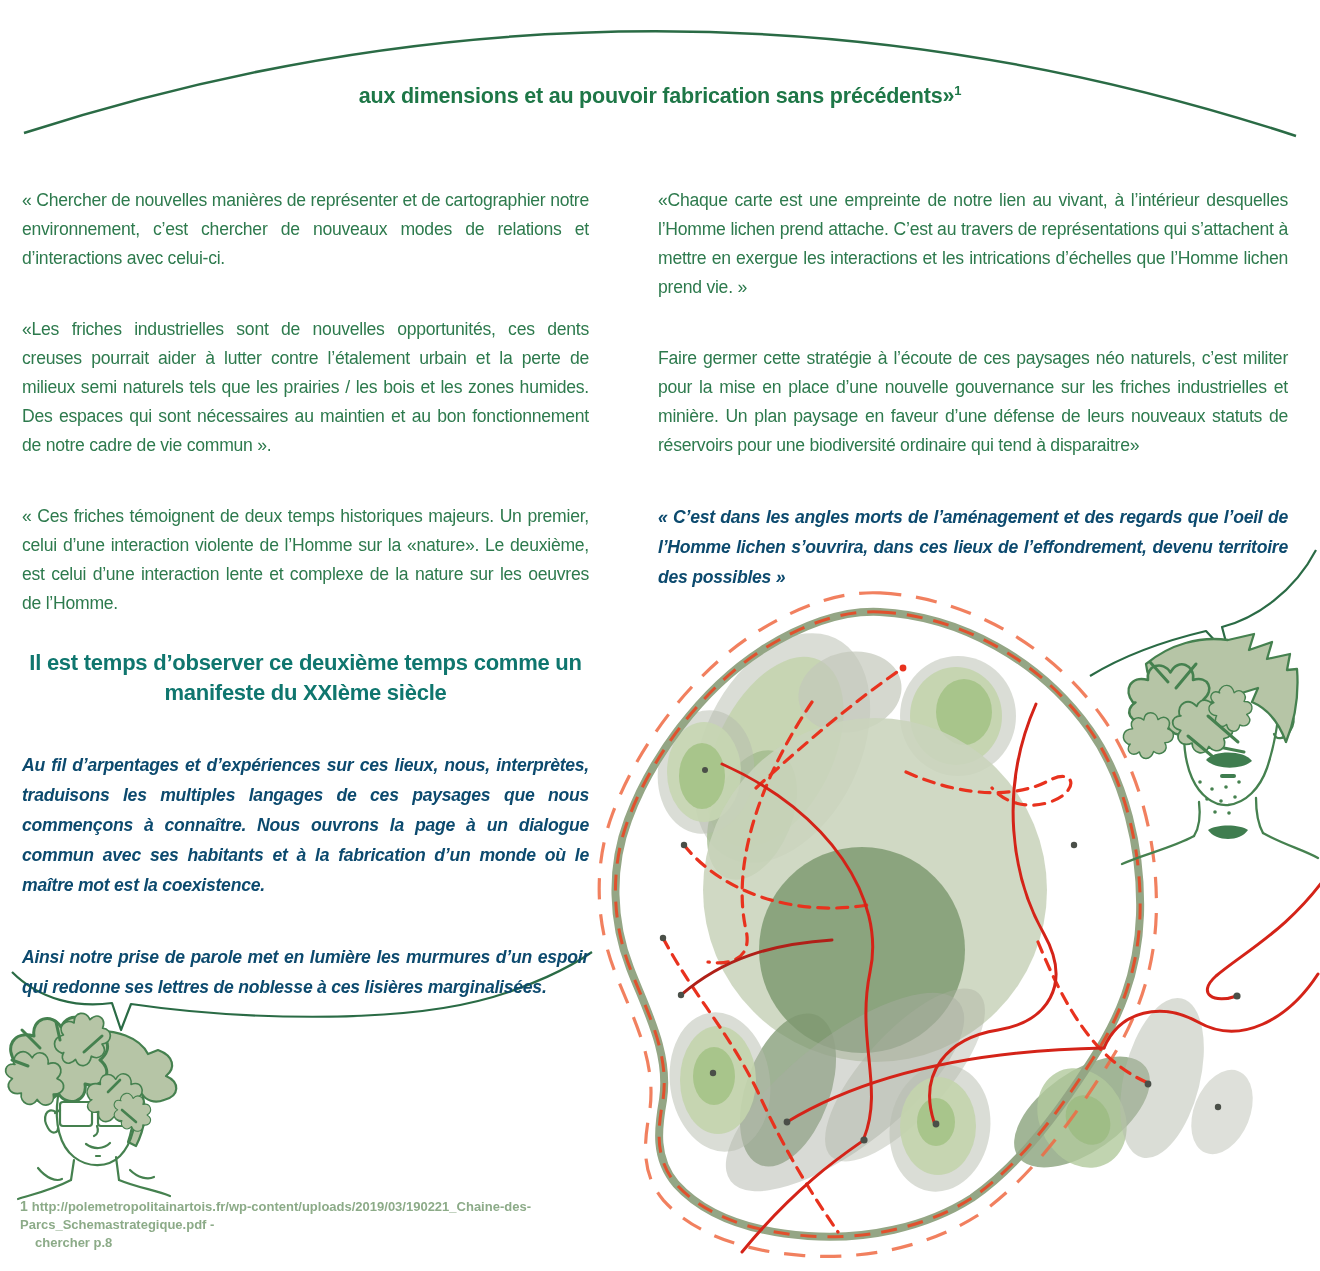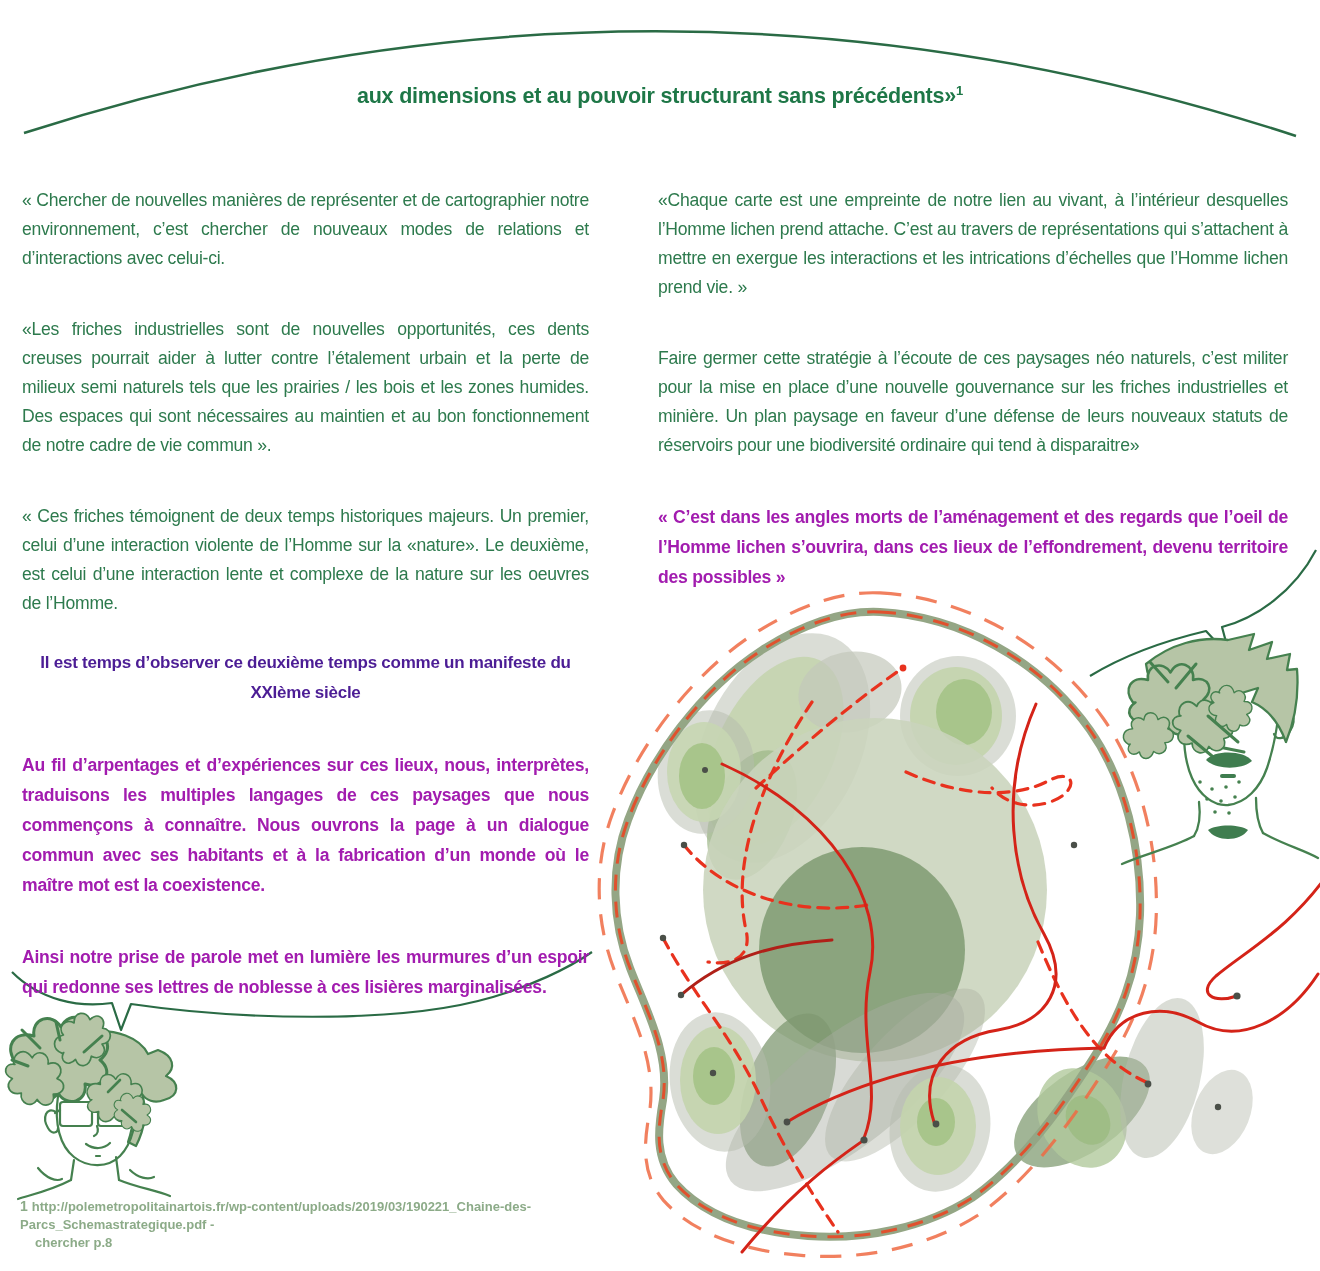--- a/index.html
+++ b/index.html
@@ -13,24 +13,24 @@
     left:318px;top:76px;width:684px;
     text-align:center;font-weight:bold;font-size:21.5px;line-height:30px;
     color:#1e7747;letter-spacing:-0.2px;
   }
   #quote-block sup{font-size:13px;font-weight:bold;}
   .col{font-size:17.6px;line-height:29px;color:#2d7a4d;letter-spacing:-0.25px;}
   #left-col{left:22px;top:186px;width:567px;}
   #right-col{left:658px;top:186px;width:630px;}
   .col p{margin:0 0 30px 0;text-align:justify;}
   .col p.bold{font-weight:bold;line-height:30px;}
-  .col p.center{text-align:center;font-weight:bold;font-size:17px;line-height:30px;
-    margin:10px 0 40px 0;color:#4c1d95;}
+  .col p.center{text-align:center;font-weight:bold;font-size:22px;line-height:30px;
+    margin:10px 0 40px 0;color:#0f766e;}
   .col p.gap{margin-top:42px;}
-  #left-col p.bold, #right-col p.bold{color:#a21caf;}
+  #left-col p.bold, #right-col p.bold{color:#0c4a6e;font-style:italic;}
   #footnote{
     left:20px;top:1197px;width:640px;
     font-size:13px;line-height:18px;color:#8cab88;font-weight:bold;letter-spacing:0;
   }
   #footnote .ref{font-size:14px;margin-right:4px;}
   #footnote .l2{padding-left:15px;}
   svg{position:absolute;left:0;top:0;pointer-events:none;}
 </style>
 </head>
 <body>
@@ -202,21 +202,21 @@
     </g>
     <g fill="#b6c5a6" stroke-width="1.8">
       <use href="#lichenCloud" transform="translate(114 1098) scale(0.85)"></use>
       <use href="#lichenCloud" transform="translate(132 1112) scale(0.6) rotate(50)"></use>
       <path d="M 108 1092 L 120 1080 M 122 1110 L 136 1122" stroke-width="2.6"></path>
     </g>
   </g>
 </svg>
 
 <div class="abs" id="quote-block">
-  <div><span>aux dimensions et au pouvoir structurant sans précédents»</span><sup>1</sup></div>
+  <div><span>aux dimensions et au pouvoir fabrication sans précédents»</span><sup>1</sup></div>
 </div>
 
 <div class="abs col" id="left-col">
   <p>« Chercher de nouvelles manières de représenter et de cartographier notre environnement, c’est chercher de nouveaux modes de relations et d’interactions avec celui-ci.</p>
   <p class="gap">«Les friches industrielles sont de nouvelles opportunités, ces dents creuses pourrait aider à lutter contre l’étalement urbain et la perte de milieux semi naturels tels que les prairies / les bois et les zones humides. Des espaces qui sont nécessaires au maintien et au bon fonctionnement de notre cadre de vie commun ».</p>
   <p class="gap">« Ces friches témoignent de deux temps historiques majeurs. Un premier, celui d’une interaction violente de l’Homme sur la «nature». Le deuxième, est celui d’une interaction lente et complexe de la nature sur les oeuvres de l’Homme.</p>
   <p class="center">Il est temps d’observer ce deuxième temps comme un manifeste du XXIème siècle</p>
   <p class="bold gap">Au fil d’arpentages et d’expériences sur ces lieux, nous, interprètes, traduisons les multiples langages de ces paysages que nous commençons à connaître. Nous ouvrons la page à un dialogue commun avec ses habitants et à la fabrication d’un monde où le maître mot est la coexistence.</p>
   <p class="bold gap">Ainsi notre prise de parole met en lumière les murmures d’un espoir qui redonne ses lettres de noblesse à ces lisières marginalisées.</p>
 </div>

